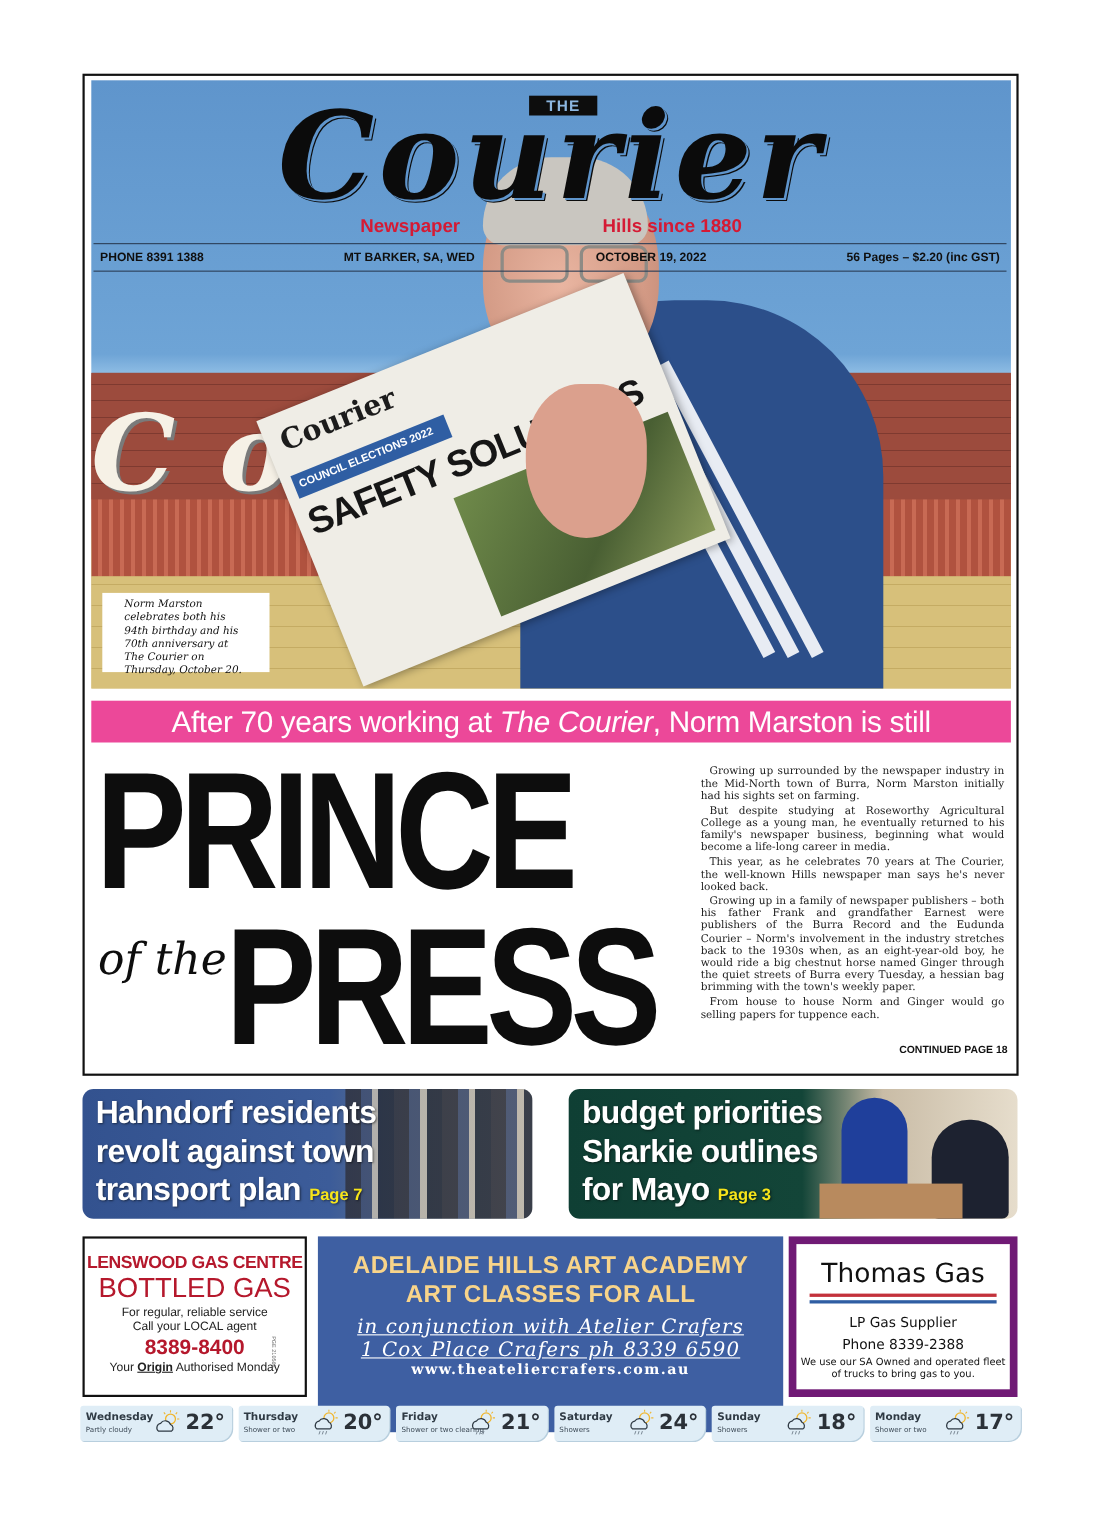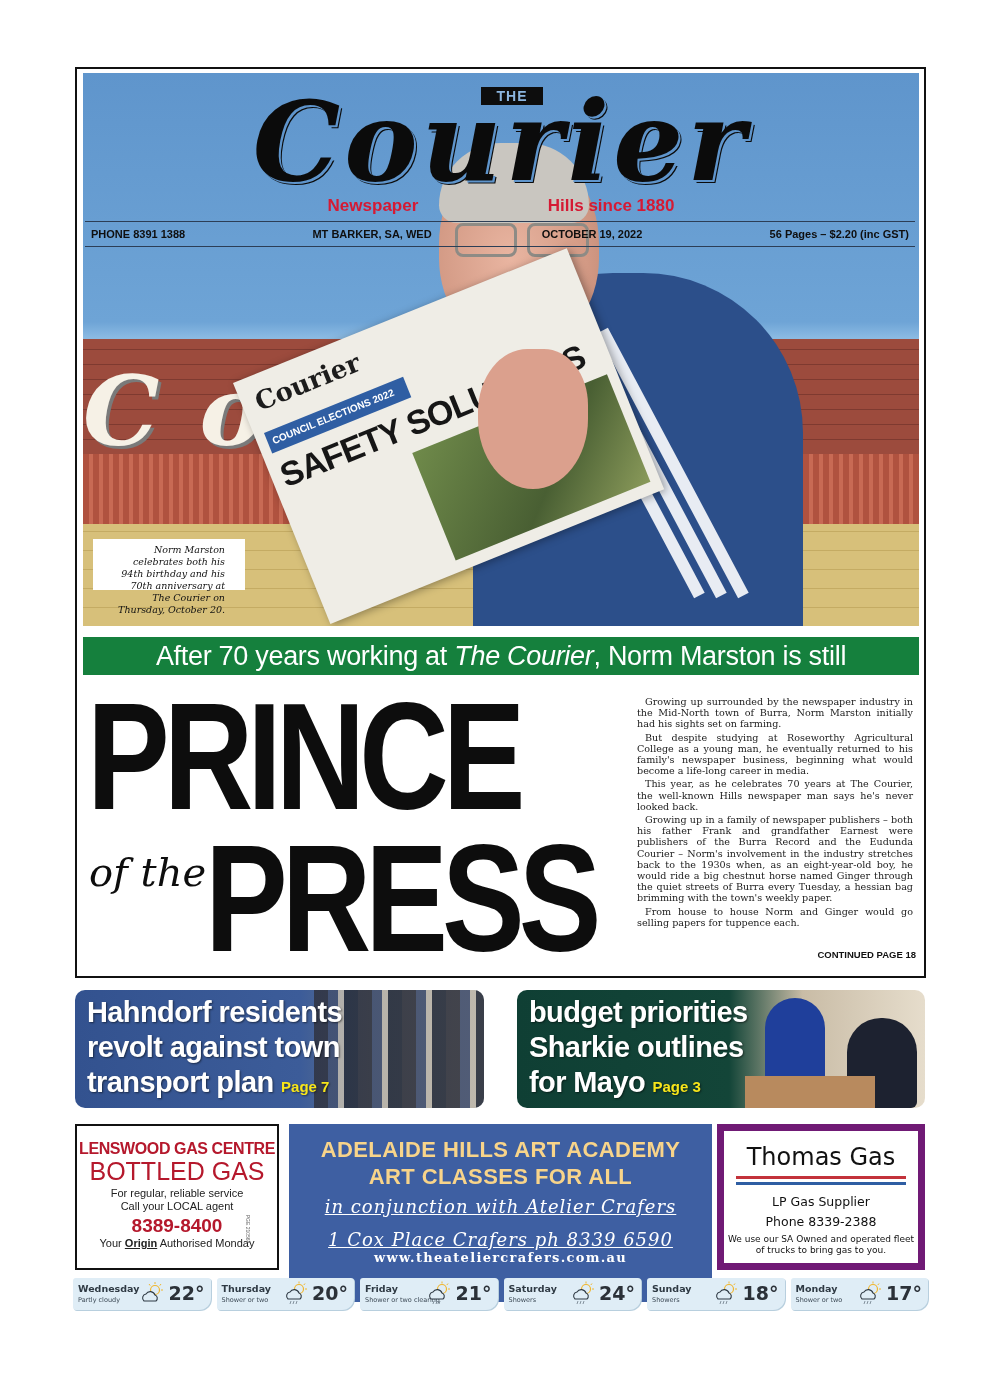--- a/index.html
+++ b/index.html
@@ -51,25 +51,25 @@
   .title { position: absolute; left: 148px; top: 4px; width: 540px; text-align: center;
            font-family: "DejaVu Serif", serif; font-weight: bold; font-style: italic; font-size: 110px; line-height: 130px; color: #0b0b0b;
            letter-spacing: 4px; text-shadow: 2px 2px 0 #5f95cc, 3px 3px 0 #0b0b0b; }
   .tagline { position: absolute; left: 0; top: 123px; width: 100%; text-align: center; color: #d51a34;
              font-family: "Liberation Sans", sans-serif; font-weight: bold; font-size: 17px; }
   .dateline { position: absolute; left: 2px; top: 148px; width: 830px; height: 26px; border-top: 1px solid #2c3e56; border-bottom: 1px solid #2c3e56;
               display: flex; justify-content: space-between; align-items: center; padding: 0 6px;
               font-family: "Liberation Sans", sans-serif; font-weight: bold; font-size: 11px; color: #0f0f0f; }
   .dateline .mid { display: flex; gap: 110px; }
 
-  .caption { position: absolute; left: 10px; top: 466px; width: 152px; height: 51px; background: #fff; padding: 5px 20px;
-             font-family: "DejaVu Serif", serif; font-style: italic; font-size: 9.5px; line-height: 12px; text-align: right; color: #111; }
-
-  
-  .kicker { position: absolute; left: 6px; top: 568px; width: 836px; height: 38px; background: #15803d; color: #fff;
+  .caption { position: absolute; left: 10px; top: 466px; width: 152px; height: 72px; background: #fff; padding: 5px 20px;
+             font-family: "DejaVu Serif", serif; font-style: italic; font-size: 9.5px; line-height: 12px; text-align: left; color: #111; }
+
+  
+  .kicker { position: absolute; left: 6px; top: 568px; width: 836px; height: 38px; background: #ec4899; color: #fff;
             font-family: "Liberation Sans", sans-serif; font-size: 27px; line-height: 38px; text-align: center; white-space: nowrap; letter-spacing: -0.3px; }
   .kicker em { font-style: italic; }
 
   
   .hl-prince { position: absolute; left: 10px; top: 608px; font-family: "Liberation Sans", sans-serif; font-weight: bold; font-size: 124px;
                line-height: 130px; letter-spacing: -6px; color: #0d0d0d; transform: scaleY(1.22); transform-origin: 0 0; }
   .hl-ofthe { position: absolute; left: 12px; top: 780px; font-family: "DejaVu Serif", serif; font-style: italic; font-size: 40px; color: #0d0d0d; }
   .hl-press { position: absolute; left: 128px; top: 750px; font-family: "Liberation Sans", sans-serif; font-weight: bold; font-size: 124px;
               line-height: 130px; letter-spacing: -6px; color: #0d0d0d; transform: scaleY(1.22); transform-origin: 0 0; }
 
@@ -221,21 +221,21 @@
   <div class="c" style="margin-top:0">Call your LOCAL agent</div>
   <div class="d">8389-8400</div>
   <div class="e"><span>Your </span><u>Origin</u><span> Authorised Monday</span></div>
   <div class="code">PGE 210568</div>
 </div>
 
 <div class="ad2">
   <div class="a">ADELAIDE HILLS ART ACADEMY</div>
   <div class="a" style="margin-top:0">ART CLASSES FOR ALL</div>
   <div class="c">in conjunction with Atelier Crafers</div>
-  <div class="c" style="margin-top:12px">1 Cox Place Crafers  ph 8339 6590</div>
+  <div class="c" style="margin-top:0">1 Cox Place Crafers  ph 8339 6590</div>
   <div class="d">www.theateliercrafers.com.au</div>
 </div>
 
 <div class="ad3">
   <div class="a">Thomas Gas</div>
   <div class="rule-r"></div>
   <div class="rule-b"></div>
   <div class="b">LP Gas Supplier</div>
   <div class="c">Phone 8339-2388</div>
   <div class="d">We use our SA Owned and operated fleet of trucks to bring gas to you.</div>

